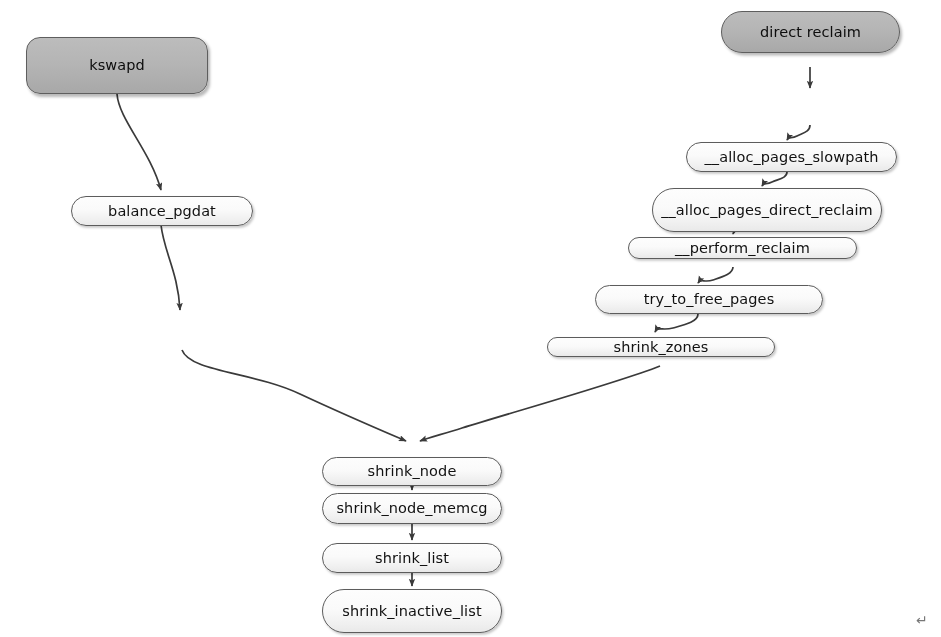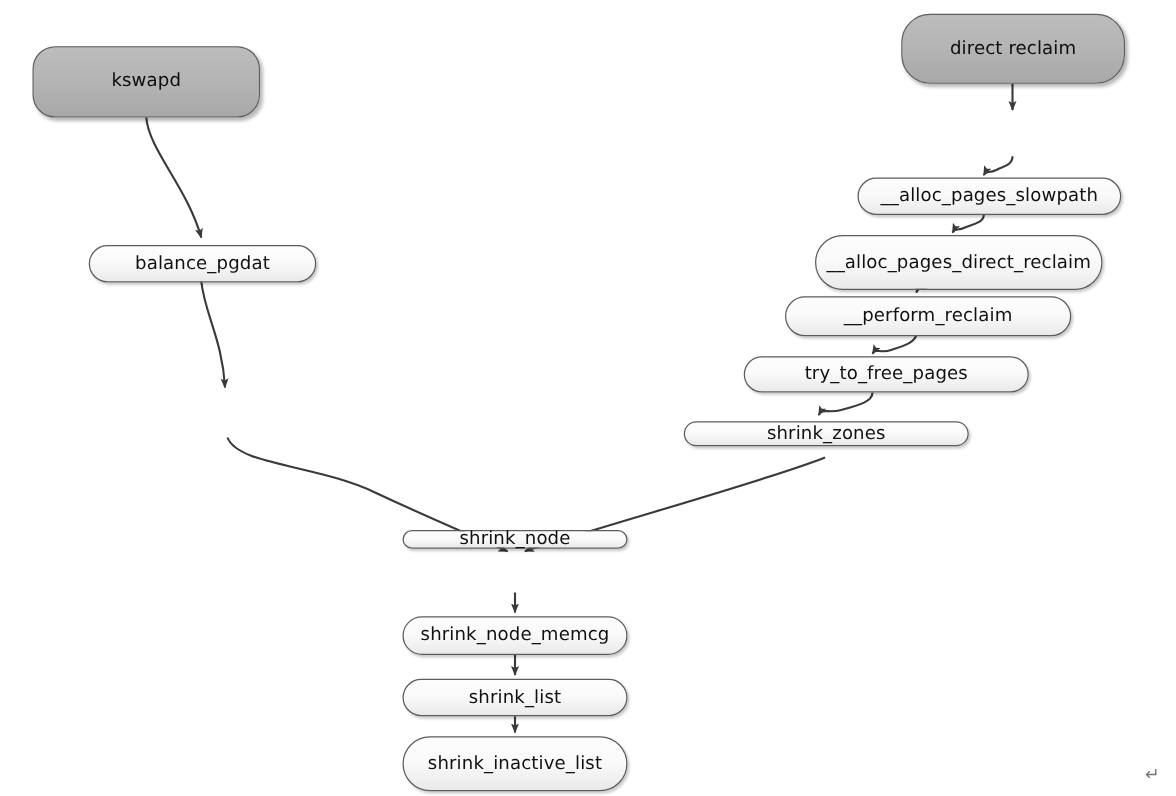--- a/index.html
+++ b/index.html
@@ -96,55 +96,55 @@
 
     <path d="M660,366 C620,382 520,410 462,428 C443,434 428,438 420,441" fill="none" stroke="#3a3a3a" stroke-width="1.7" marker-end="url(#ah)"></path>
 
     <path d="M412,474 L412,490" fill="none" stroke="#3a3a3a" stroke-width="1.7" marker-end="url(#ah)"></path>
 
     <path d="M412,524 L412,540" fill="none" stroke="#3a3a3a" stroke-width="1.7" marker-end="url(#ah)"></path>
 
     <path d="M412,573 L412,586" fill="none" stroke="#3a3a3a" stroke-width="1.7" marker-end="url(#ah)"></path>
   </svg>
 
-  <div class="node entry" style="left:26px; top:37px; width:182px; height:57px;border-radius:18px;">
+  <div class="node entry" style="left:26px; top:37px; width:182px; height:57px;">
     <span class="node-label">kswapd</span>
   </div>
 
   <div class="node" style="left:71px; top:196px; width:182px; height:30px;">
     <span class="node-label">balance_pgdat</span>
   </div>
 
 
-  <div class="node entry" style="left:721px; top:11px; width:179px; height:56px;border-radius:23px;">
+  <div class="node entry" style="left:721px; top:11px; width:179px; height:42px;border-radius:23px;">
     <span class="node-label">direct reclaim</span>
   </div>
 
 
   <div class="node" style="left:686px; top:142px; width:211px; height:30px;">
     <span class="node-label">__alloc_pages_slowpath</span>
   </div>
 
   <div class="node" style="left:652px; top:188px; width:230px; height:44px;">
     <span class="node-label">__alloc_pages_direct_reclaim</span>
   </div>
 
-  <div class="node" style="left:628px; top:237px; width:229px; height:32px;">
+  <div class="node" style="left:628px; top:237px; width:229px; height:22px;">
     <span class="node-label">__perform_reclaim</span>
   </div>
 
   <div class="node" style="left:595px; top:285px; width:228px; height:29px;">
     <span class="node-label">try_to_free_pages</span>
   </div>
 
   <div class="node" style="left:547px; top:337px; width:228px; height:20px;">
     <span class="node-label">shrink_zones</span>
   </div>
 
-  <div class="node" style="left:322px; top:424px; width:180px; height:15px;">
+  <div class="node" style="left:322px; top:457px; width:180px; height:29px;">
     <span class="node-label">shrink_node</span>
   </div>
 
   <div class="node" style="left:322px; top:493px; width:180px; height:31px;">
     <span class="node-label">shrink_node_memcg</span>
   </div>
 
   <div class="node" style="left:322px; top:543px; width:180px; height:30px;">
     <span class="node-label">shrink_list</span>
   </div>

